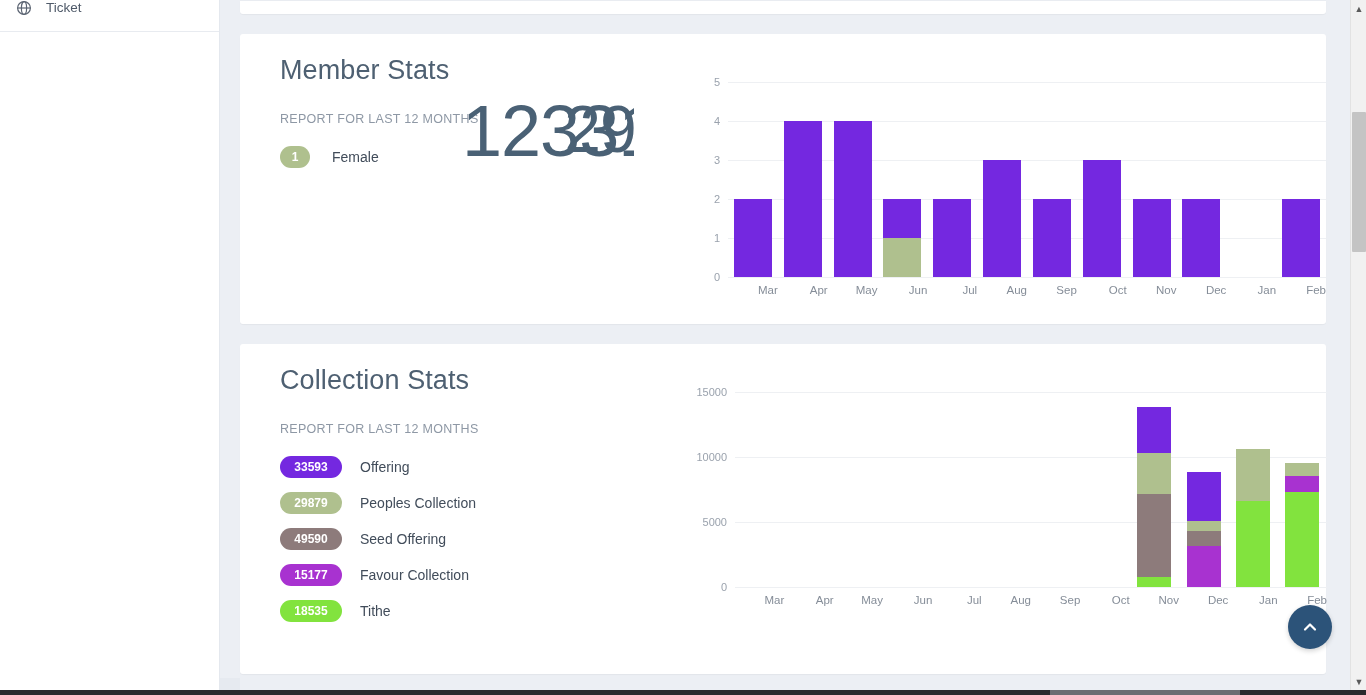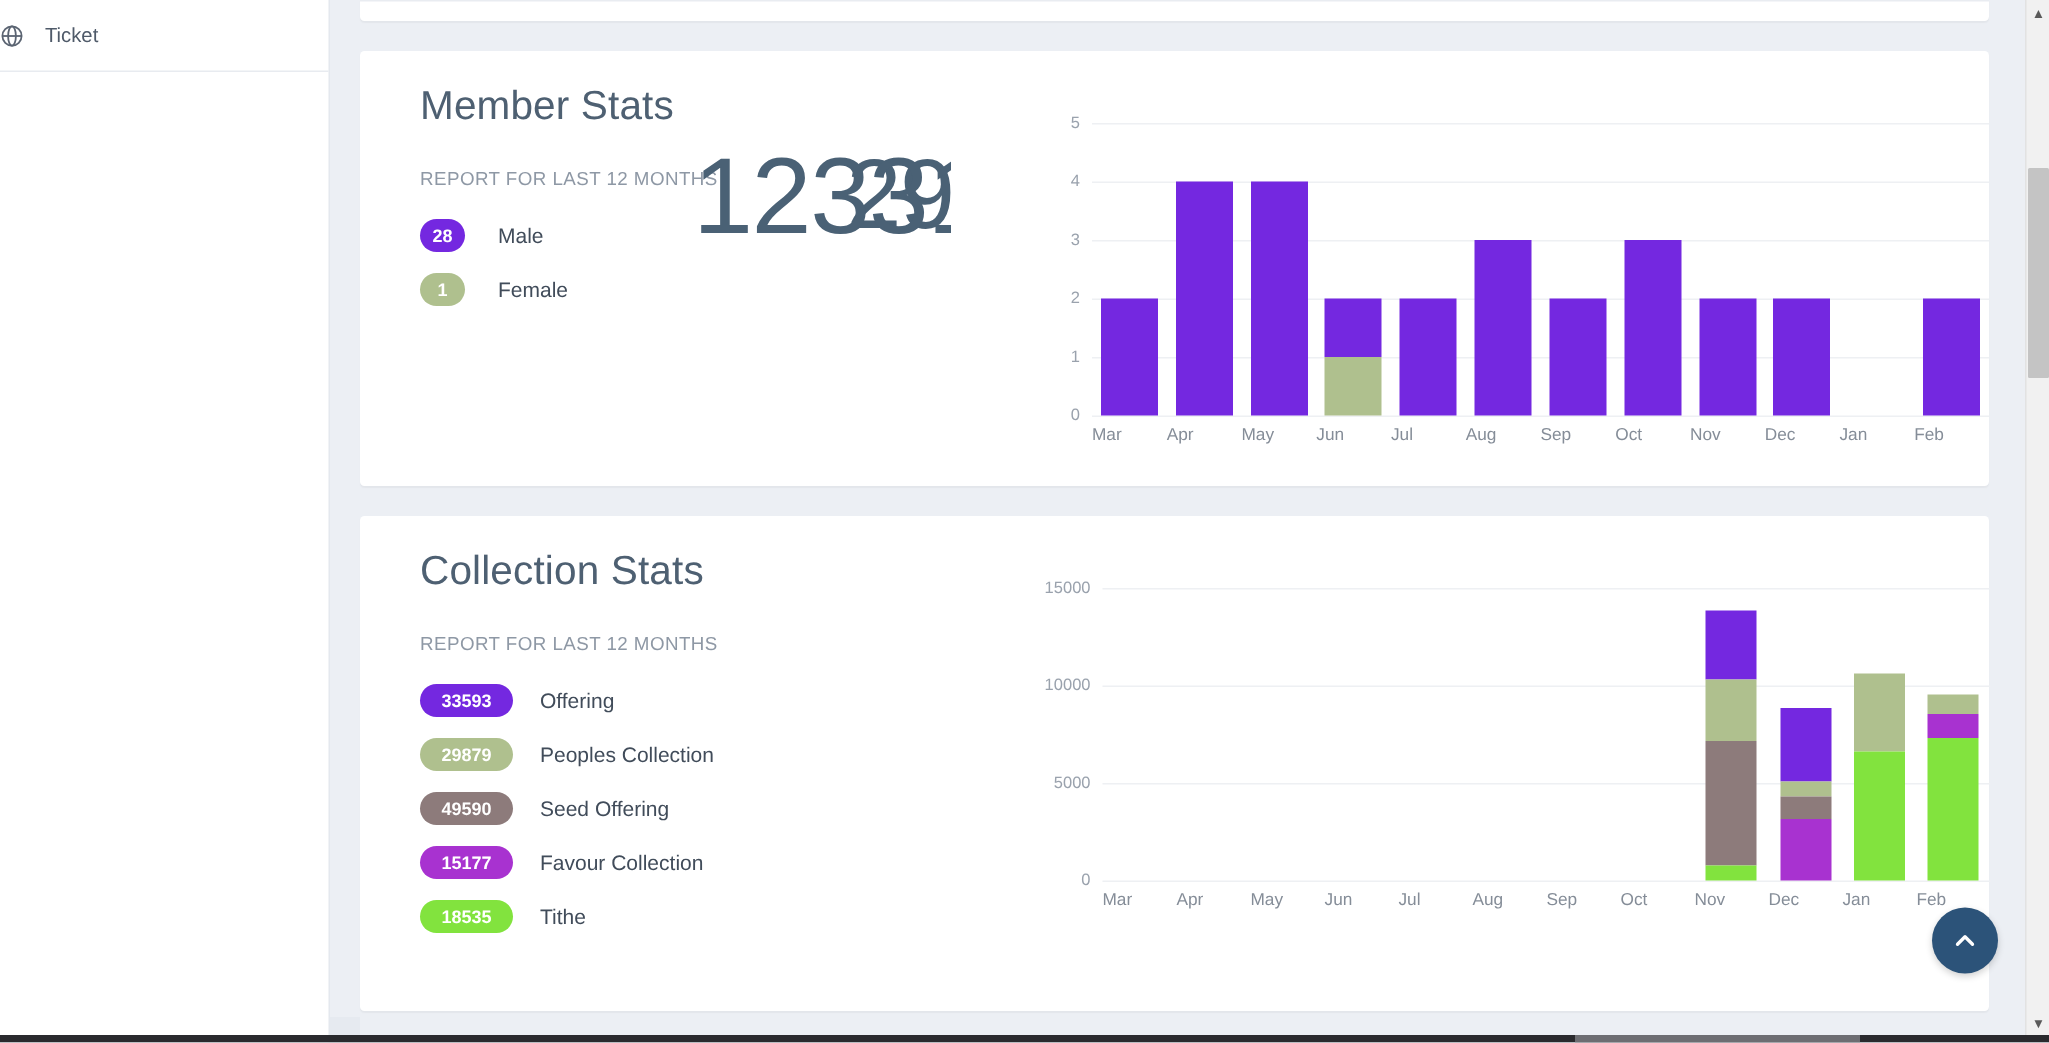--- a/index.html
+++ b/index.html
@@ -12,22 +12,22 @@
   #root { position: relative; width: 1366px; height: 695px; }
 
   
   .sidebar {
     position: absolute; left: 0; top: 0;
     width: 220px; height: 695px;
     background: #ffffff;
     border-right: 1px solid #e4e8ee;
   }
   .sidebar-top {
-    height: 48px; border-bottom: 1px solid #e8ebf0;
-    display: flex; align-items: center; 
+    height: 32px; border-bottom: 1px solid #e8ebf0;
+    display: flex; padding-left: 16px;
   }
   .sb-icon {
     width: 16px; height: 16px; color: #5b6472;
     display: flex; align-items: center; justify-content: center;
     margin-right: 14px;
   }
   .sb-label { font-size: 13.5px; color: #4f5a69; }
 
   
   .content {
@@ -96,21 +96,21 @@
     position: absolute; left: 0; right: 0; height: 1px; background: #eef0f3;
   }
   .plot { position: absolute; left: 0; right: 0; }
   .bar-slot {
     position: absolute; bottom: 0; display: flex; flex-direction: column;
     justify-content: flex-end;
   }
   .seg { width: 100%; }
   .xlab {
     position: absolute; font-size: 11.5px; color: #858d98;
-    text-align: left; top: 100%; margin-top: 7px;
+    text-align: right; top: 100%; margin-top: 7px;
   }
 
   
   .totop {
     position: absolute; left: 1288px; top: 605px;
     width: 44px; height: 44px; border-radius: 50%;
     background: #2c5379; border: none; cursor: pointer;
     display: flex; align-items: center; justify-content: center;
     box-shadow: 0 2px 5px rgba(0,0,0,0.18);
   }
@@ -166,24 +166,20 @@
 
     <div class="card card-partial">
       <div class="pdiv"></div>
     </div>
 
     <section class="card stats-card" style="height:290px;">
       <div class="stats-left">
         <h2 class="stats-title">Member Stats</h2>
         <div class="stats-sub">REPORT FOR LAST 12 MONTHS</div>
         <div class="legend">
-          <div class="legend-row">
-            <span class="badge" style="background:#7428E0;">28</span>
-            <span class="legend-label">Male</span>
-          </div>
           <div class="legend-row">
             <span class="badge" style="background:#AFC08E;">1</span>
             <span class="legend-label">Female</span>
           </div>
         </div>
         <div class="bignum-wrap" style="left:285px; top:96px; width:190px;">
           <div class="bignum">29</div>
         </div>
       </div>
 

